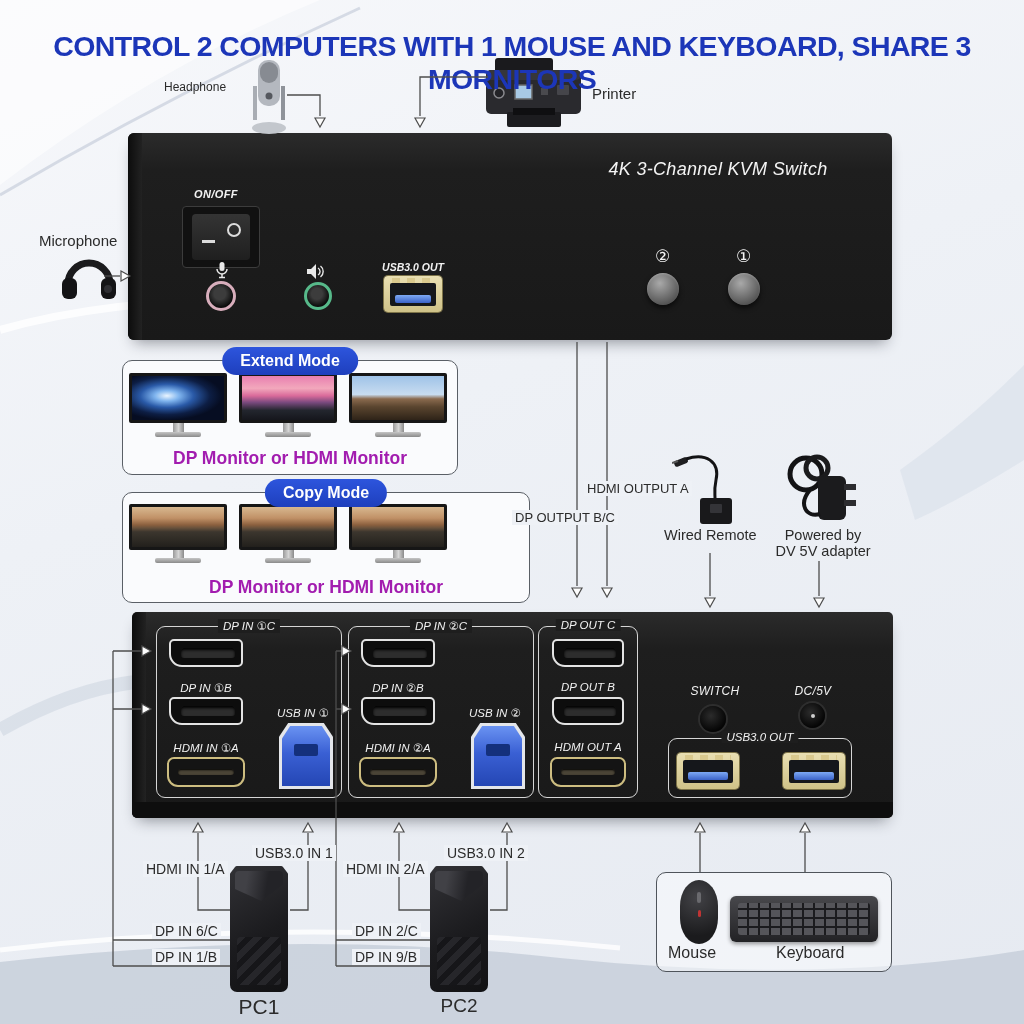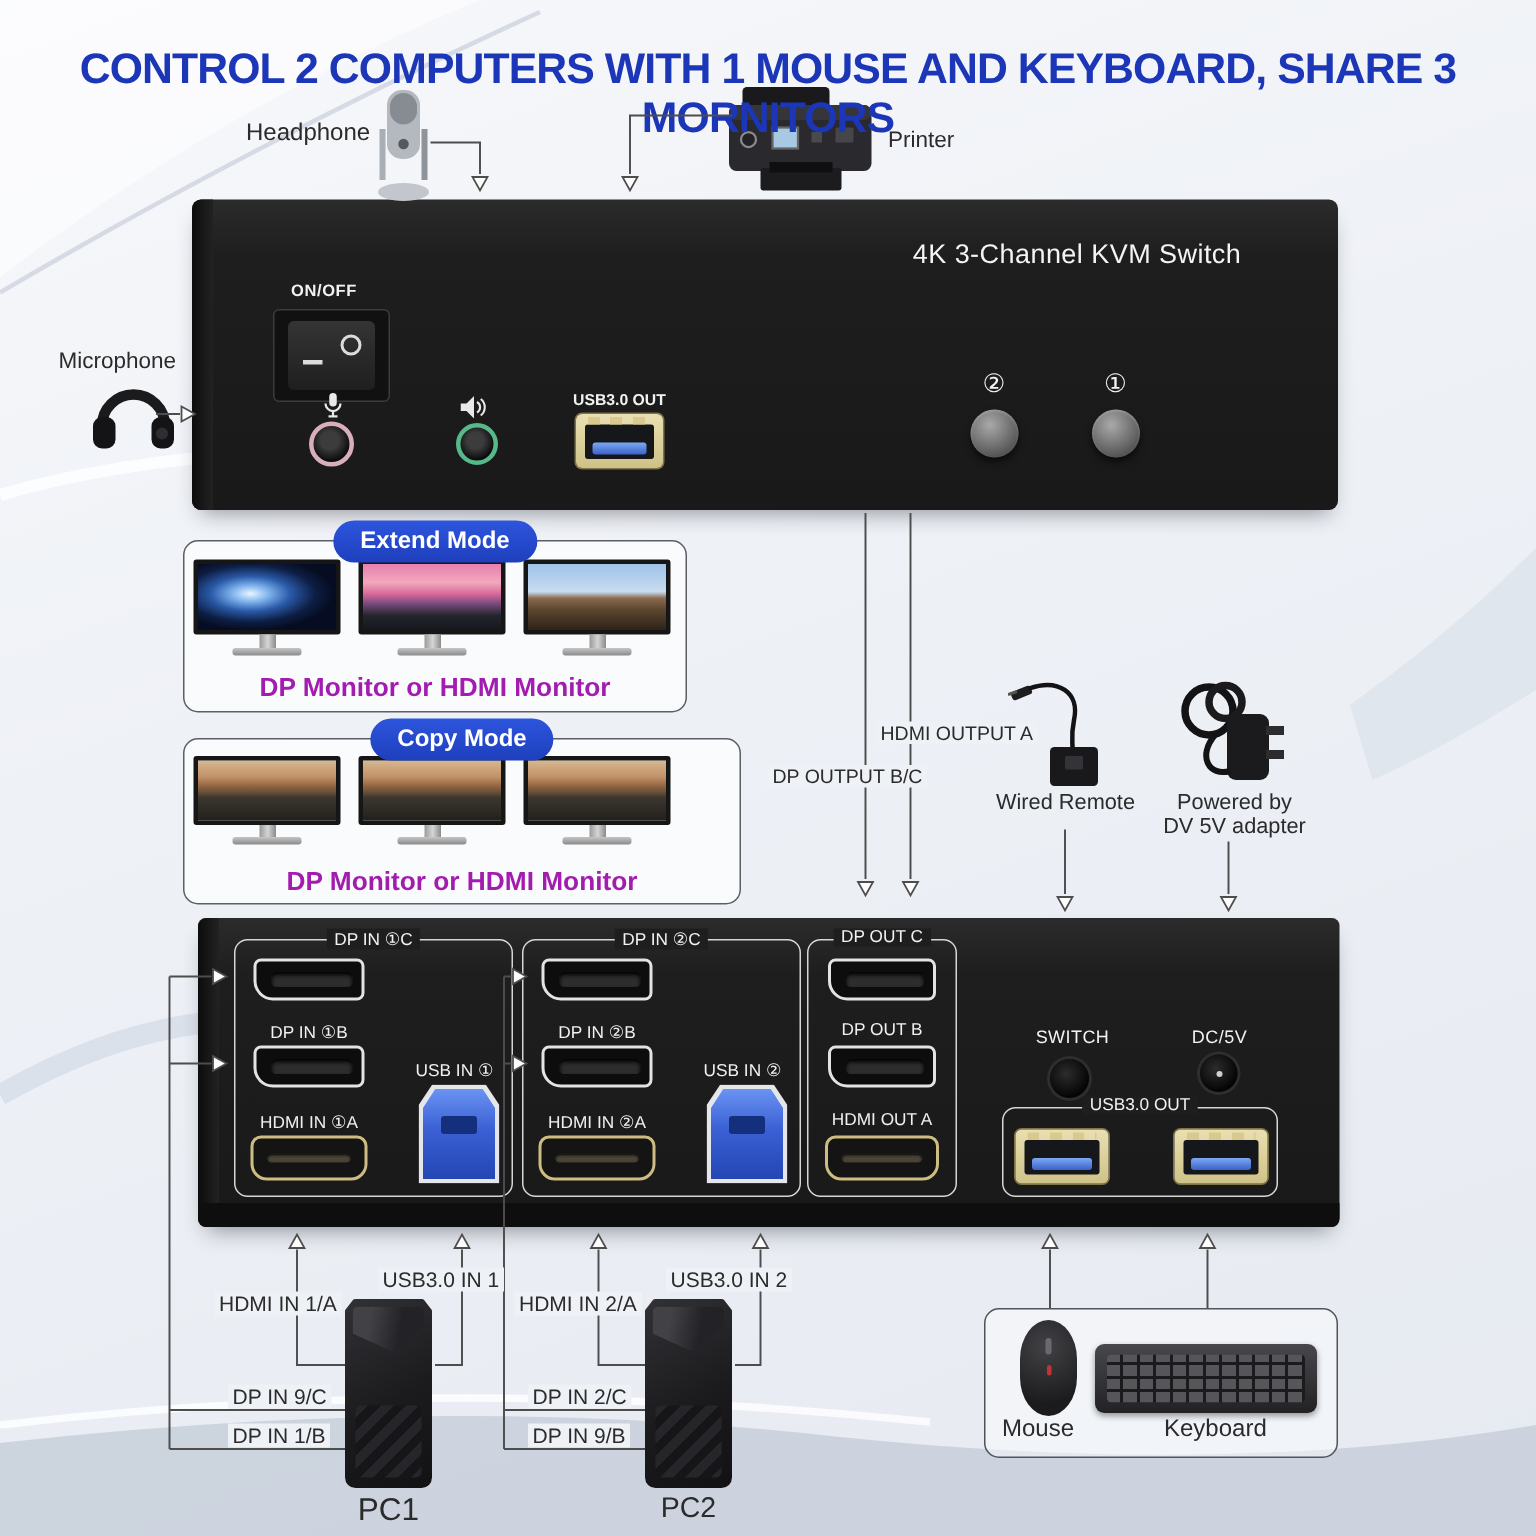--- a/index.html
+++ b/index.html
@@ -16,21 +16,21 @@
            font-size:28.5px; letter-spacing:-0.6px; color:#1c36b8; z-index:5; }
 
   
   .lbl   { position:absolute; font-size:14px; color:#2b2b2b; z-index:6; }
   .lbl-bg{ background:#eef1f6; padding:0 3px; }
   .conn  { font-size:13px; }
   .wlbl  { position:absolute; font-size:11.5px; color:#f2f2f2; z-index:7; text-align:center; }
 
   
   .panel { position:absolute; background:linear-gradient(180deg,#2b2b2b 0%,#1e1e1e 18%,#191919 100%);
-           border-radius:6px; z-index:3; box-shadow:0 8px 14px -6px rgba(20,25,35,.45); }
+           border-radius:6px; z-index:3; box-shadow:0 8px 14px -6px rgba(20,25,35,.45);font-style:italic; }
   .panel::before { content:""; position:absolute; left:0; top:0; bottom:0; width:14px;
            background:linear-gradient(90deg,#0c0c0c,#222); border-radius:6px 0 0 6px; }
   #rear-panel::after { content:""; position:absolute; left:0; right:0; bottom:0; height:16px;
            background:#0e0e0e; border-radius:0 0 6px 6px; }
 
   
   .rocker { background:#111; border:1px solid #3c3c3c; border-radius:4px; }
   .rocker-face { position:absolute; inset:7px 9px; border-radius:4px;
            background:linear-gradient(180deg,#343434,#1f1f1f); }
   .rocker-dash { position:absolute; left:10px; top:26px; width:13px; height:3px; background:#dcdcdc; }
@@ -126,21 +126,21 @@
   <path d="M0,195 Q170,95 360,8" fill="none" stroke="#c7cfdb" stroke-width="3" opacity="0.7"></path>
   <path d="M0,330 Q120,295 300,300" fill="none" stroke="#ffffff" stroke-width="8" opacity="0.8"></path>
   <path d="M0,730 Q70,690 135,682" fill="none" stroke="#d3dae4" stroke-width="14" opacity="0.7"></path>
   <path d="M900,470 Q970,420 1024,365 L1024,460 Q960,500 915,520 Z" fill="#dde3ec" opacity="0.8"></path>
   <path d="M0,1024 L0,962 Q300,928 560,958 Q820,985 1024,950 L1024,1024 Z" fill="#c9d0dc" opacity="0.9"></path>
   <path d="M0,950 Q300,915 620,948" fill="none" stroke="#ffffff" stroke-width="5" opacity="0.8"></path>
 </svg>
 
 <div class="abs title">CONTROL 2 COMPUTERS WITH 1 MOUSE AND KEYBOARD, SHARE 3 MORNITORS</div>
 
-<div class="lbl" style="left:164px; top:80px; font-size:16px;">Headphone</div>
+<div class="lbl" style="left:164px; top:80px; font-size:12px;">Headphone</div>
 <svg class="dev" style="left:247px; top:58px;" width="44" height="80" viewBox="0 0 44 80">
   <path d="M8,28 V62" stroke="#a9adb4" stroke-width="4"></path>
   <path d="M36,28 V62" stroke="#8f939a" stroke-width="4"></path>
   <ellipse cx="22" cy="70" rx="17" ry="6" fill="#c3c7cd"></ellipse>
   <rect x="11" y="2" width="22" height="46" rx="10" fill="#b4b8bf"></rect>
   <rect x="13" y="4" width="18" height="21" rx="9" fill="#878b92"></rect>
   <circle cx="22" cy="38" r="3.5" fill="#55585e"></circle>
 </svg>
 
 <svg class="dev" style="left:485px; top:55px;" width="100" height="80" viewBox="0 0 100 80">
@@ -212,21 +212,21 @@
       <div class="mon-base"></div>
   </div>
   <div class="monitor" style="left:226px; top:12px;">
     <div class="mon-screen scr-mountain" style="width:98px; height:50px;"></div>
     <div class="mon-neck"></div>
       <div class="mon-base"></div>
   </div>
   <div class="mode-cap" style="top:87px;">DP Monitor or HDMI Monitor</div>
 </div>
 
-<div class="mode-box" style="left:122px; top:492px; width:372px; height:111px;text-decoration:underline;">
+<div class="mode-box" style="left:122px; top:492px; width:408px; height:111px;text-decoration:underline;">
   <div class="mode-pill">Copy Mode</div>
   <div class="monitor" style="left:6px; top:11px;">
     <div class="mon-screen scr-autumn" style="width:98px; height:46px;"></div>
     <div class="mon-neck" style="height:8px;"></div>
       <div class="mon-base"></div>
   </div>
   <div class="monitor" style="left:116px; top:11px;">
     <div class="mon-screen scr-autumn" style="width:98px; height:46px;"></div>
     <div class="mon-neck" style="height:8px;"></div>
       <div class="mon-base"></div>
@@ -317,21 +317,21 @@
         <div class="usba-notch"></div>
       </div>
     <div class="usba-port" style="left:114px; top:14px; width:62px; height:36px;">
         <div class="usba-notch"></div>
       </div>
   </div>
 </div>
 
 <div class="lbl lbl-bg" style="left:252px; top:845px;">USB3.0 IN 1</div>
 <div class="lbl lbl-bg" style="left:143px; top:861px;">HDMI IN 1/A</div>
-<div class="lbl lbl-bg" style="left:152px; top:923px;">DP IN 9/C</div>
+<div class="lbl lbl-bg" style="left:152px; top:923px;">DP IN 6/C</div>
 <div class="lbl lbl-bg" style="left:152px; top:949px;">DP IN 1/B</div>
 <div class="tower" style="left:230px; top:866px; width:58px; height:126px;"></div>
 <div class="lbl" style="left:230px; top:995px; width:58px; text-align:center; font-size:21px;">PC1</div>
 
 <div class="lbl lbl-bg" style="left:444px; top:845px;">USB3.0 IN 2</div>
 <div class="lbl lbl-bg" style="left:343px; top:861px;">HDMI IN 2/A</div>
 <div class="lbl lbl-bg" style="left:352px; top:923px;">DP IN 2/C</div>
 <div class="lbl lbl-bg" style="left:352px; top:949px;">DP IN 9/B</div>
 <div class="tower" style="left:430px; top:866px; width:58px; height:126px;"></div>
 <div class="lbl" style="left:430px; top:995px; width:58px; text-align:center; font-size:19px;">PC2</div>

